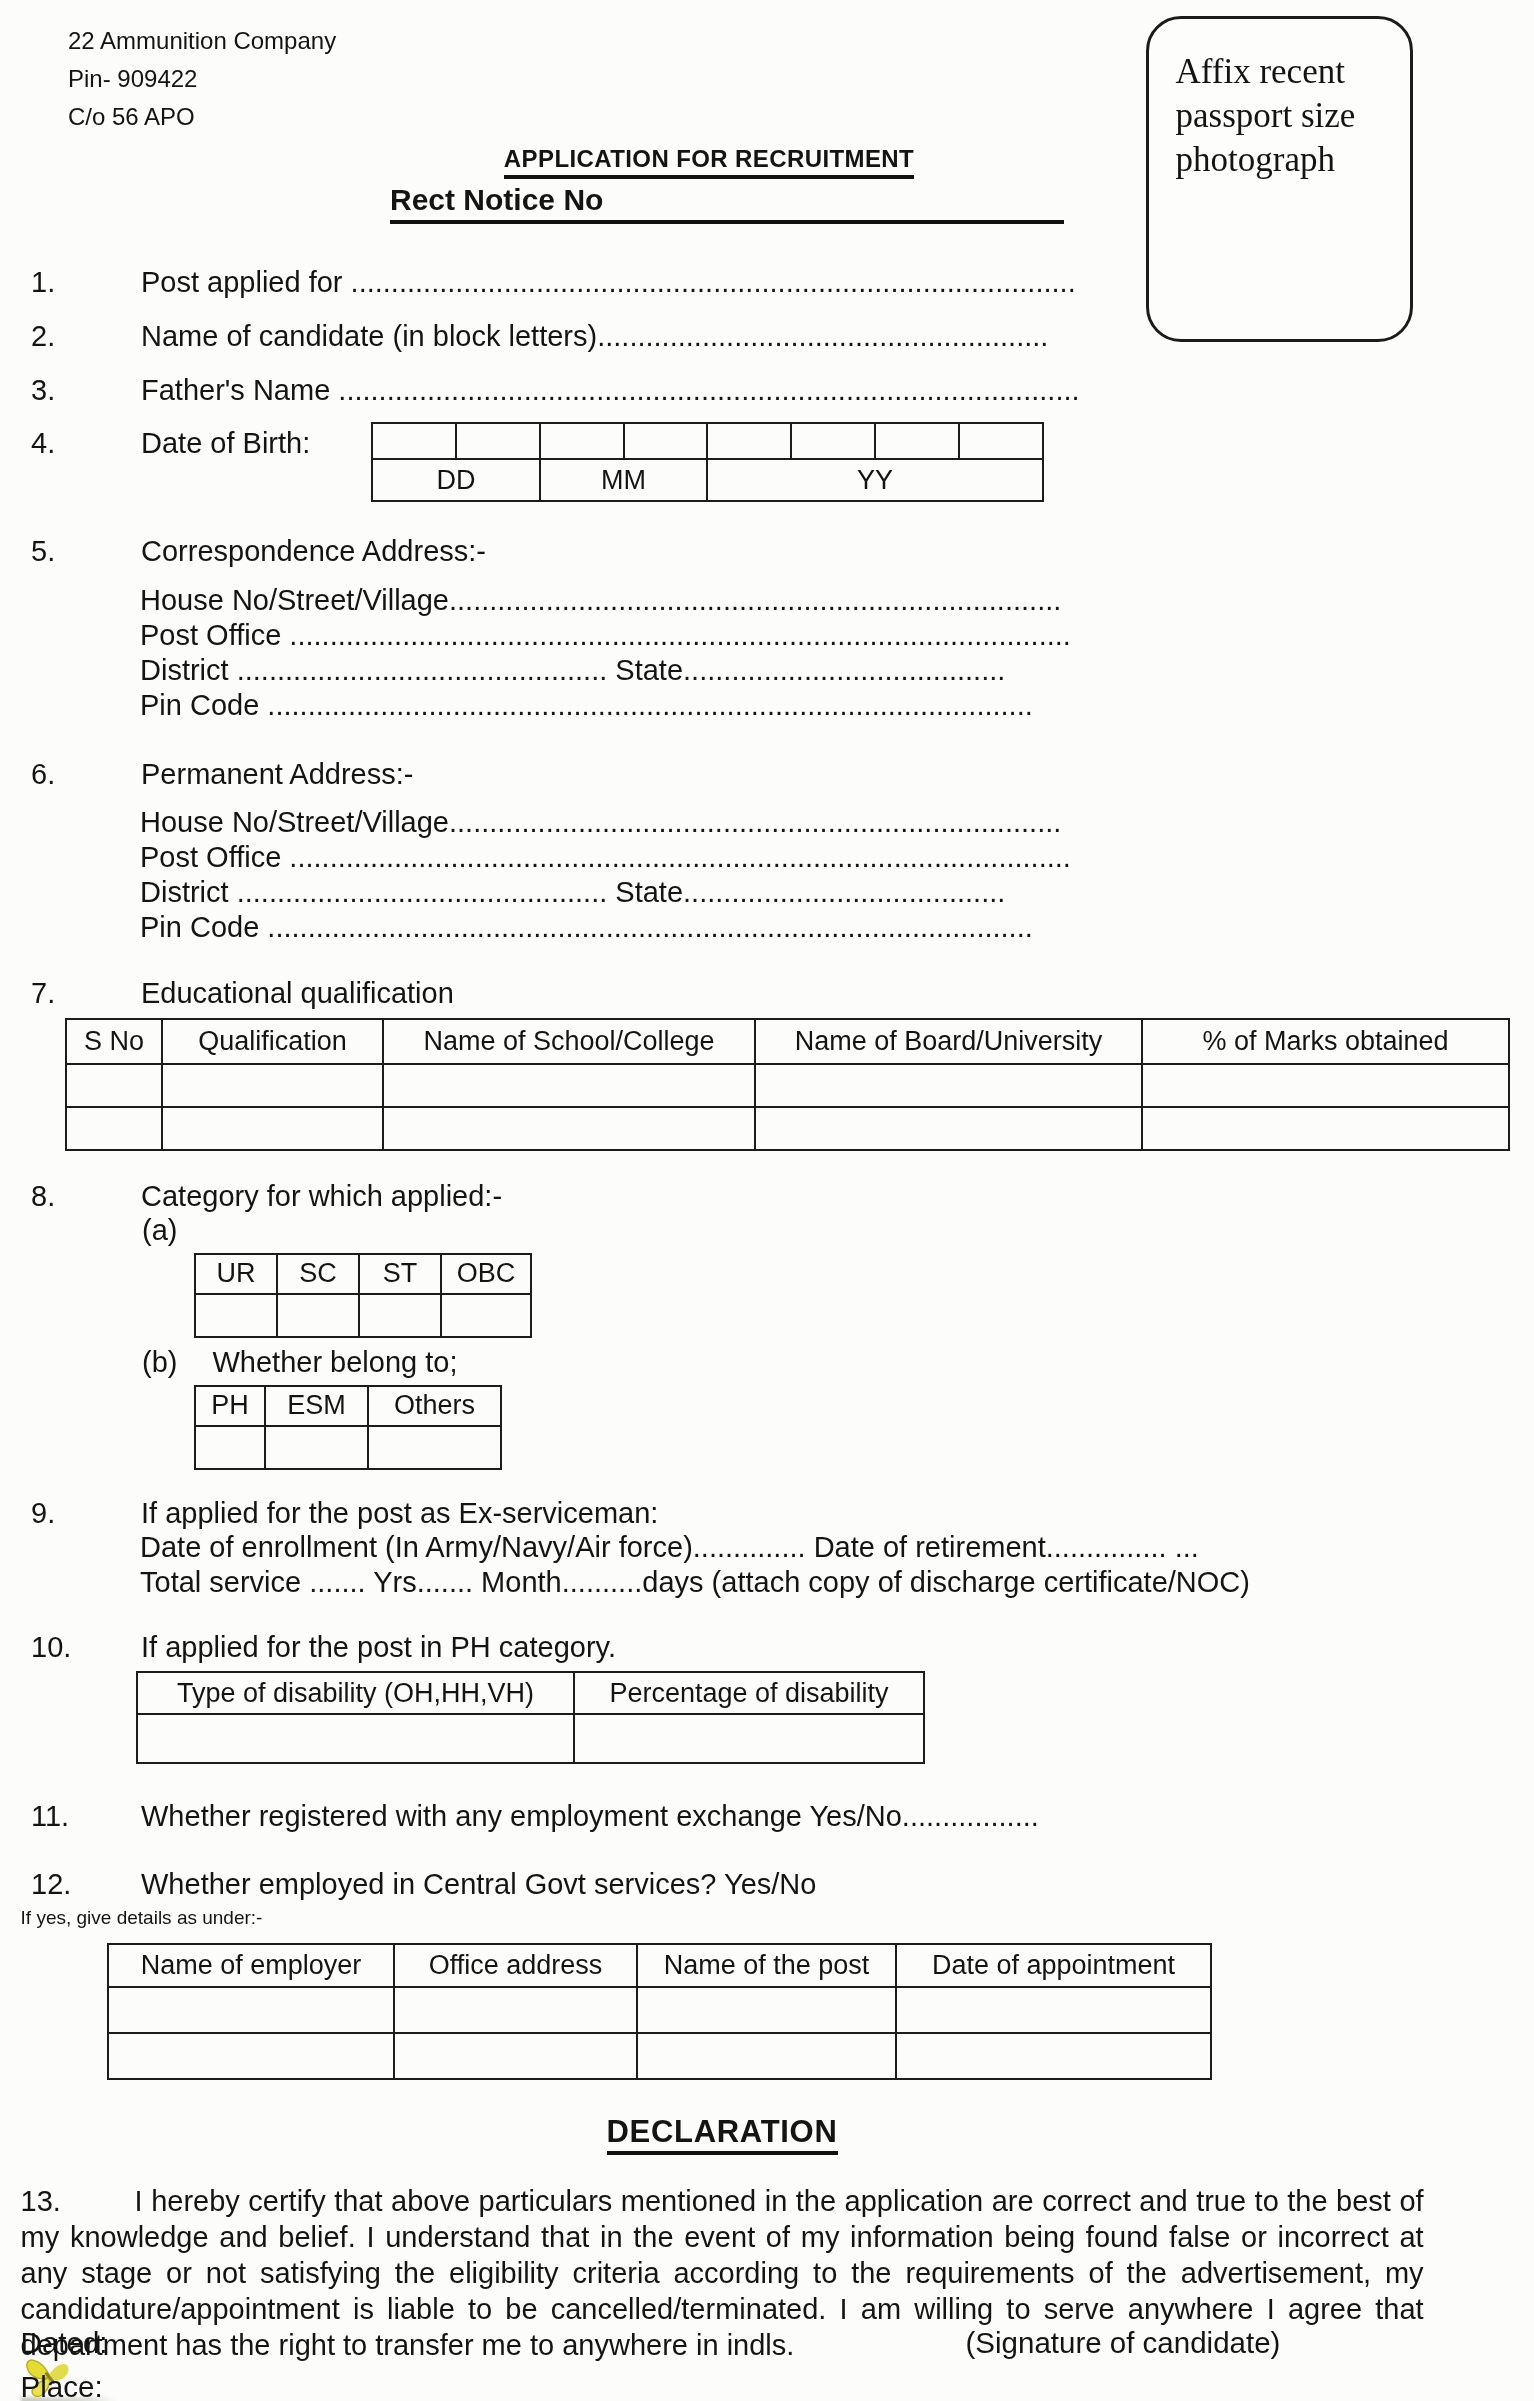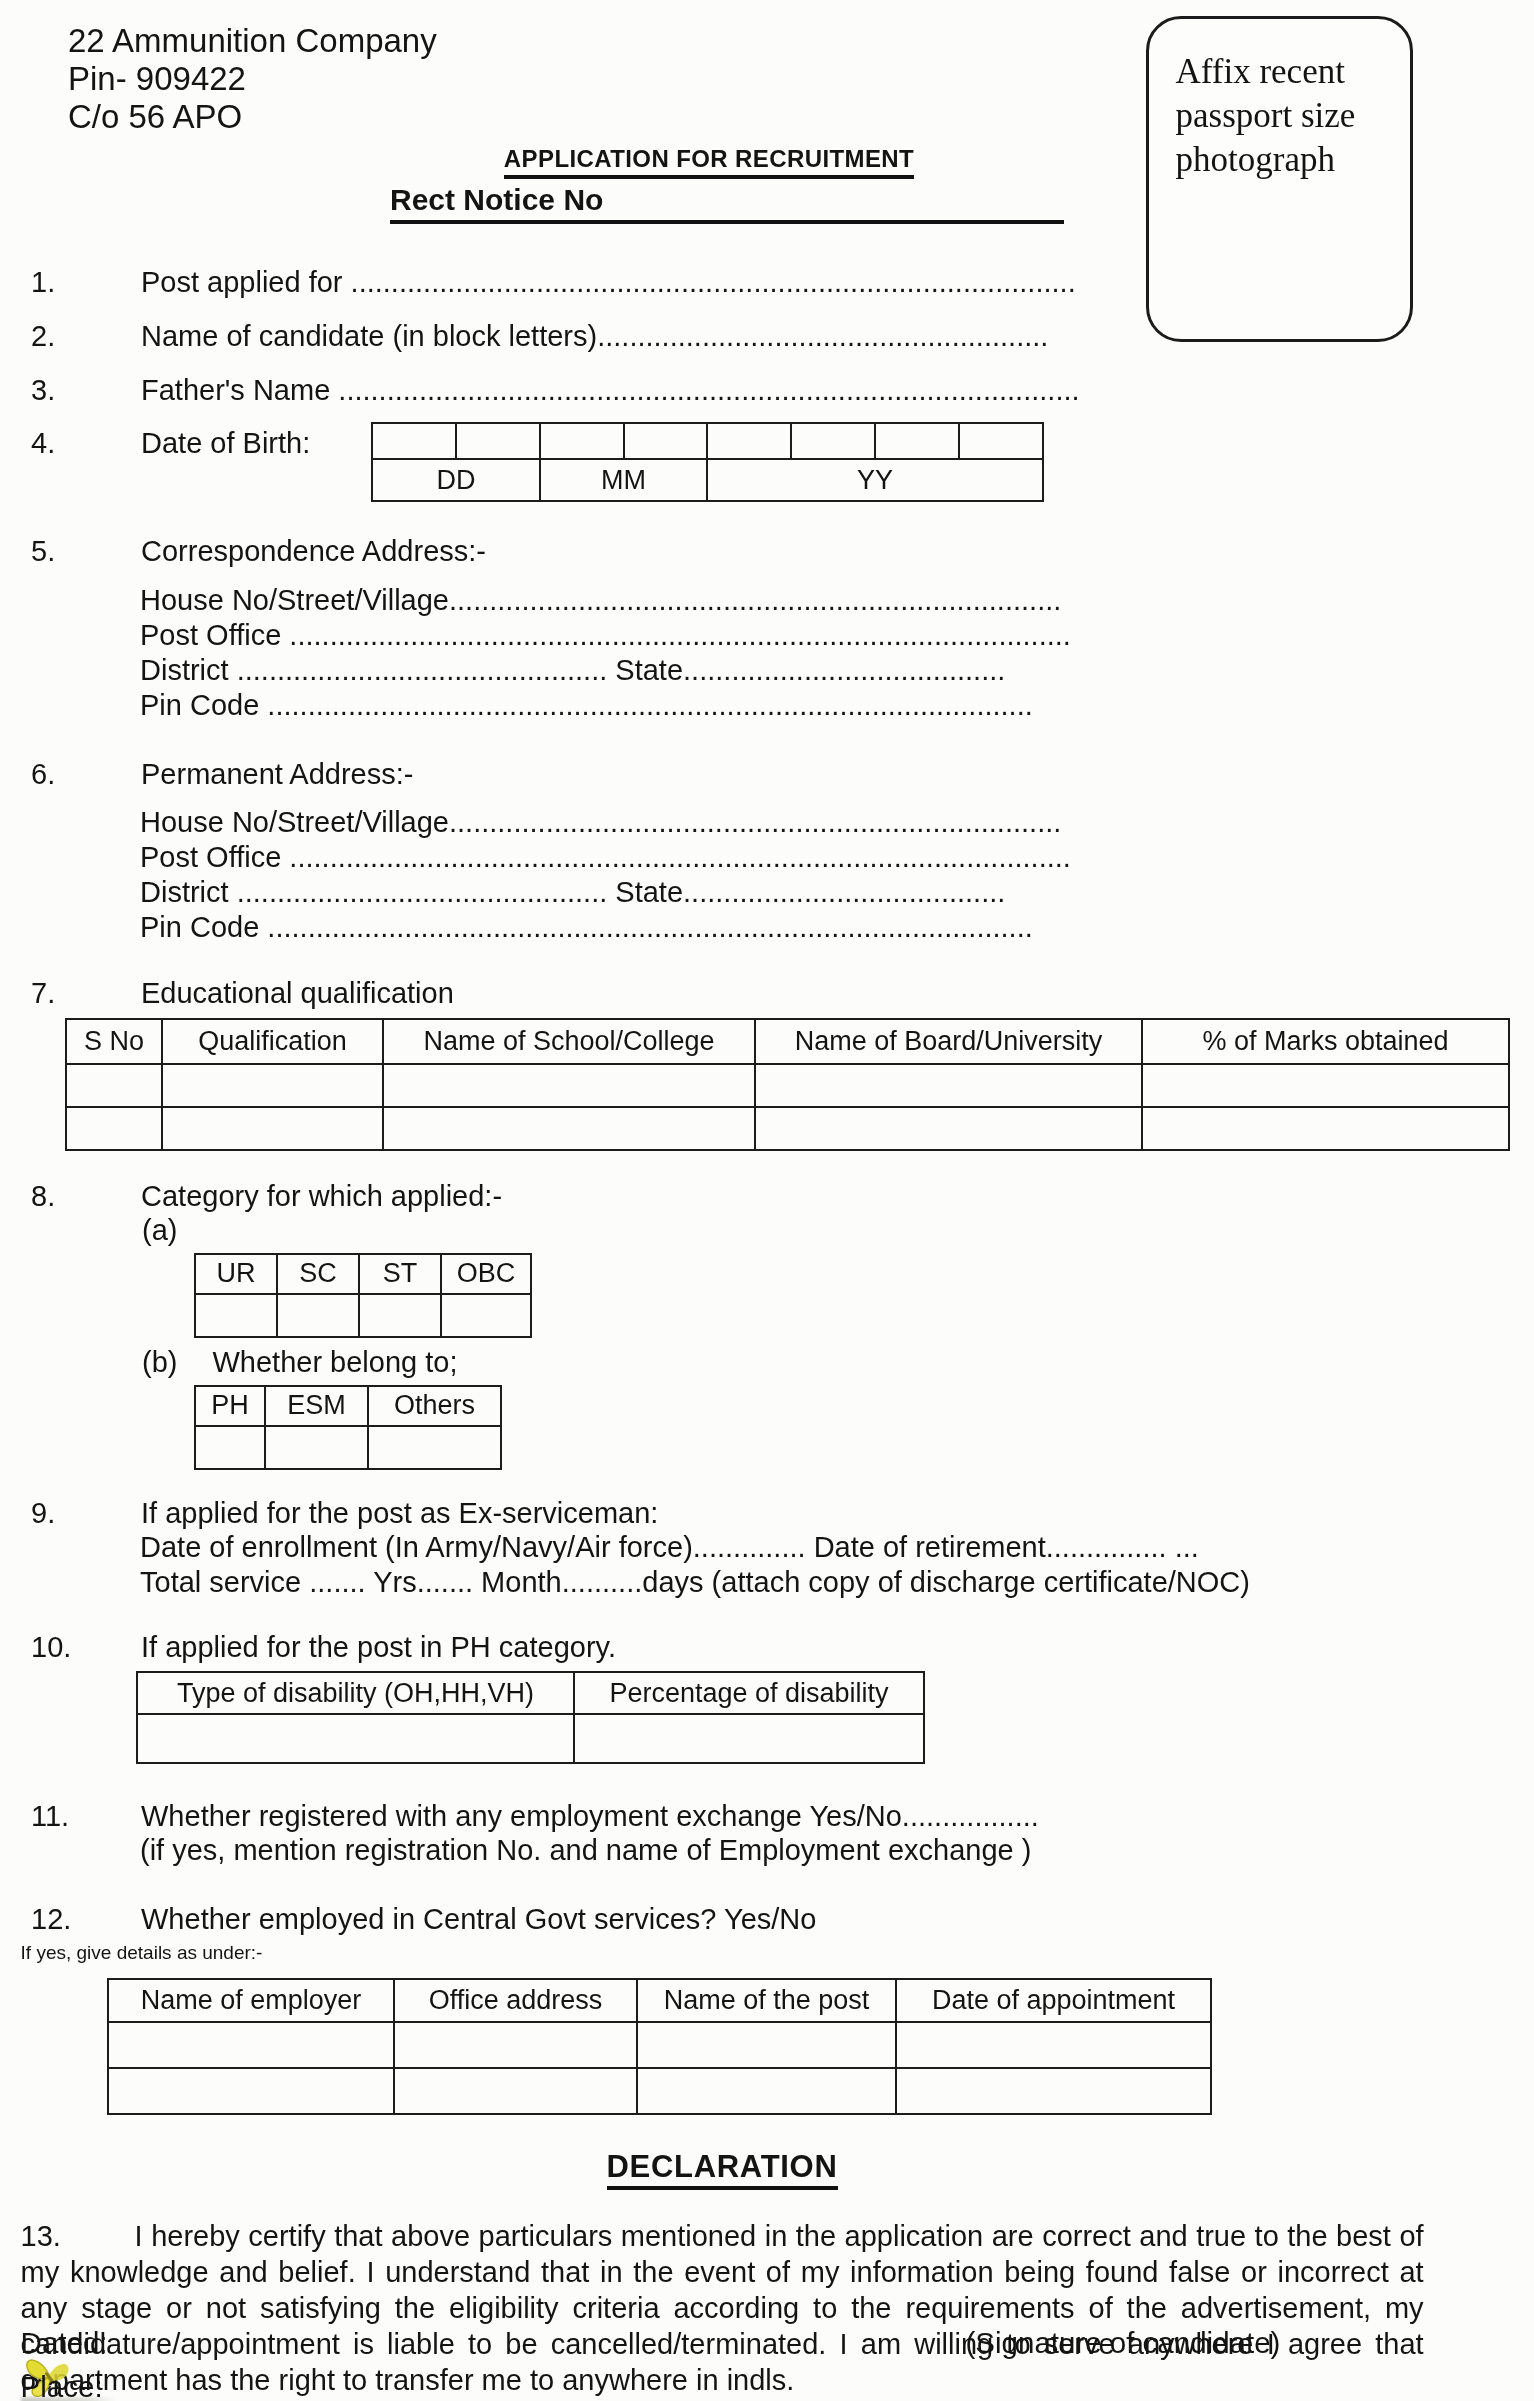--- a/index.html
+++ b/index.html
@@ -6,21 +6,21 @@
   .page {
     position: relative;
     width: 1534px;
     height: 2401px;
     background: #fcfcfa;
     font-family: "Liberation Sans", sans-serif;
     color: #141414;
     overflow: hidden;
   }
   
-  .unit-block { padding: 22px 0 0 68px; font-size: 33px; line-height: 38px; }
+  .unit-block { padding: 22px 0 0 68px; font-size: 24px; line-height: 38px; }
   .photo-box {
     position: absolute; top: 16px; left: 1146px;
     width: 234px; height: 289px;
     border: 3.7px solid #1b1b1b; border-radius: 35px;
     padding: 31px 0 0 26.5px;
     font-family: "Liberation Serif", serif;
     font-size: 35px; line-height: 44px;
     background: #fdfdfb;
   }
   .title-row { width: 1418px; text-align: center; margin-top: 8.8px; }
@@ -286,21 +286,20 @@
       <td></td>
           <td></td>
     </tr>
   </tbody>
     </table>
 
   <div class="item" style="margin-top:35px">
     <span class="no">11.</span>
     <span class="body">Whether registered with any employment exchange Yes/No.................</span>
   </div>
-  <div class="sub">(if yes, mention registration No. and name of Employment exchange )</div>
 
   <div class="item" style="margin-top:34px">
     <span class="no">12.</span>
     <span class="body">Whether employed in Central Govt services? Yes/No</span>
   </div>
   <div class="fullleft">If yes, give details as under:-</div>
   <table class="emp-table">
     <colgroup>
         <col style="width:286px">
         <col style="width:243px">

